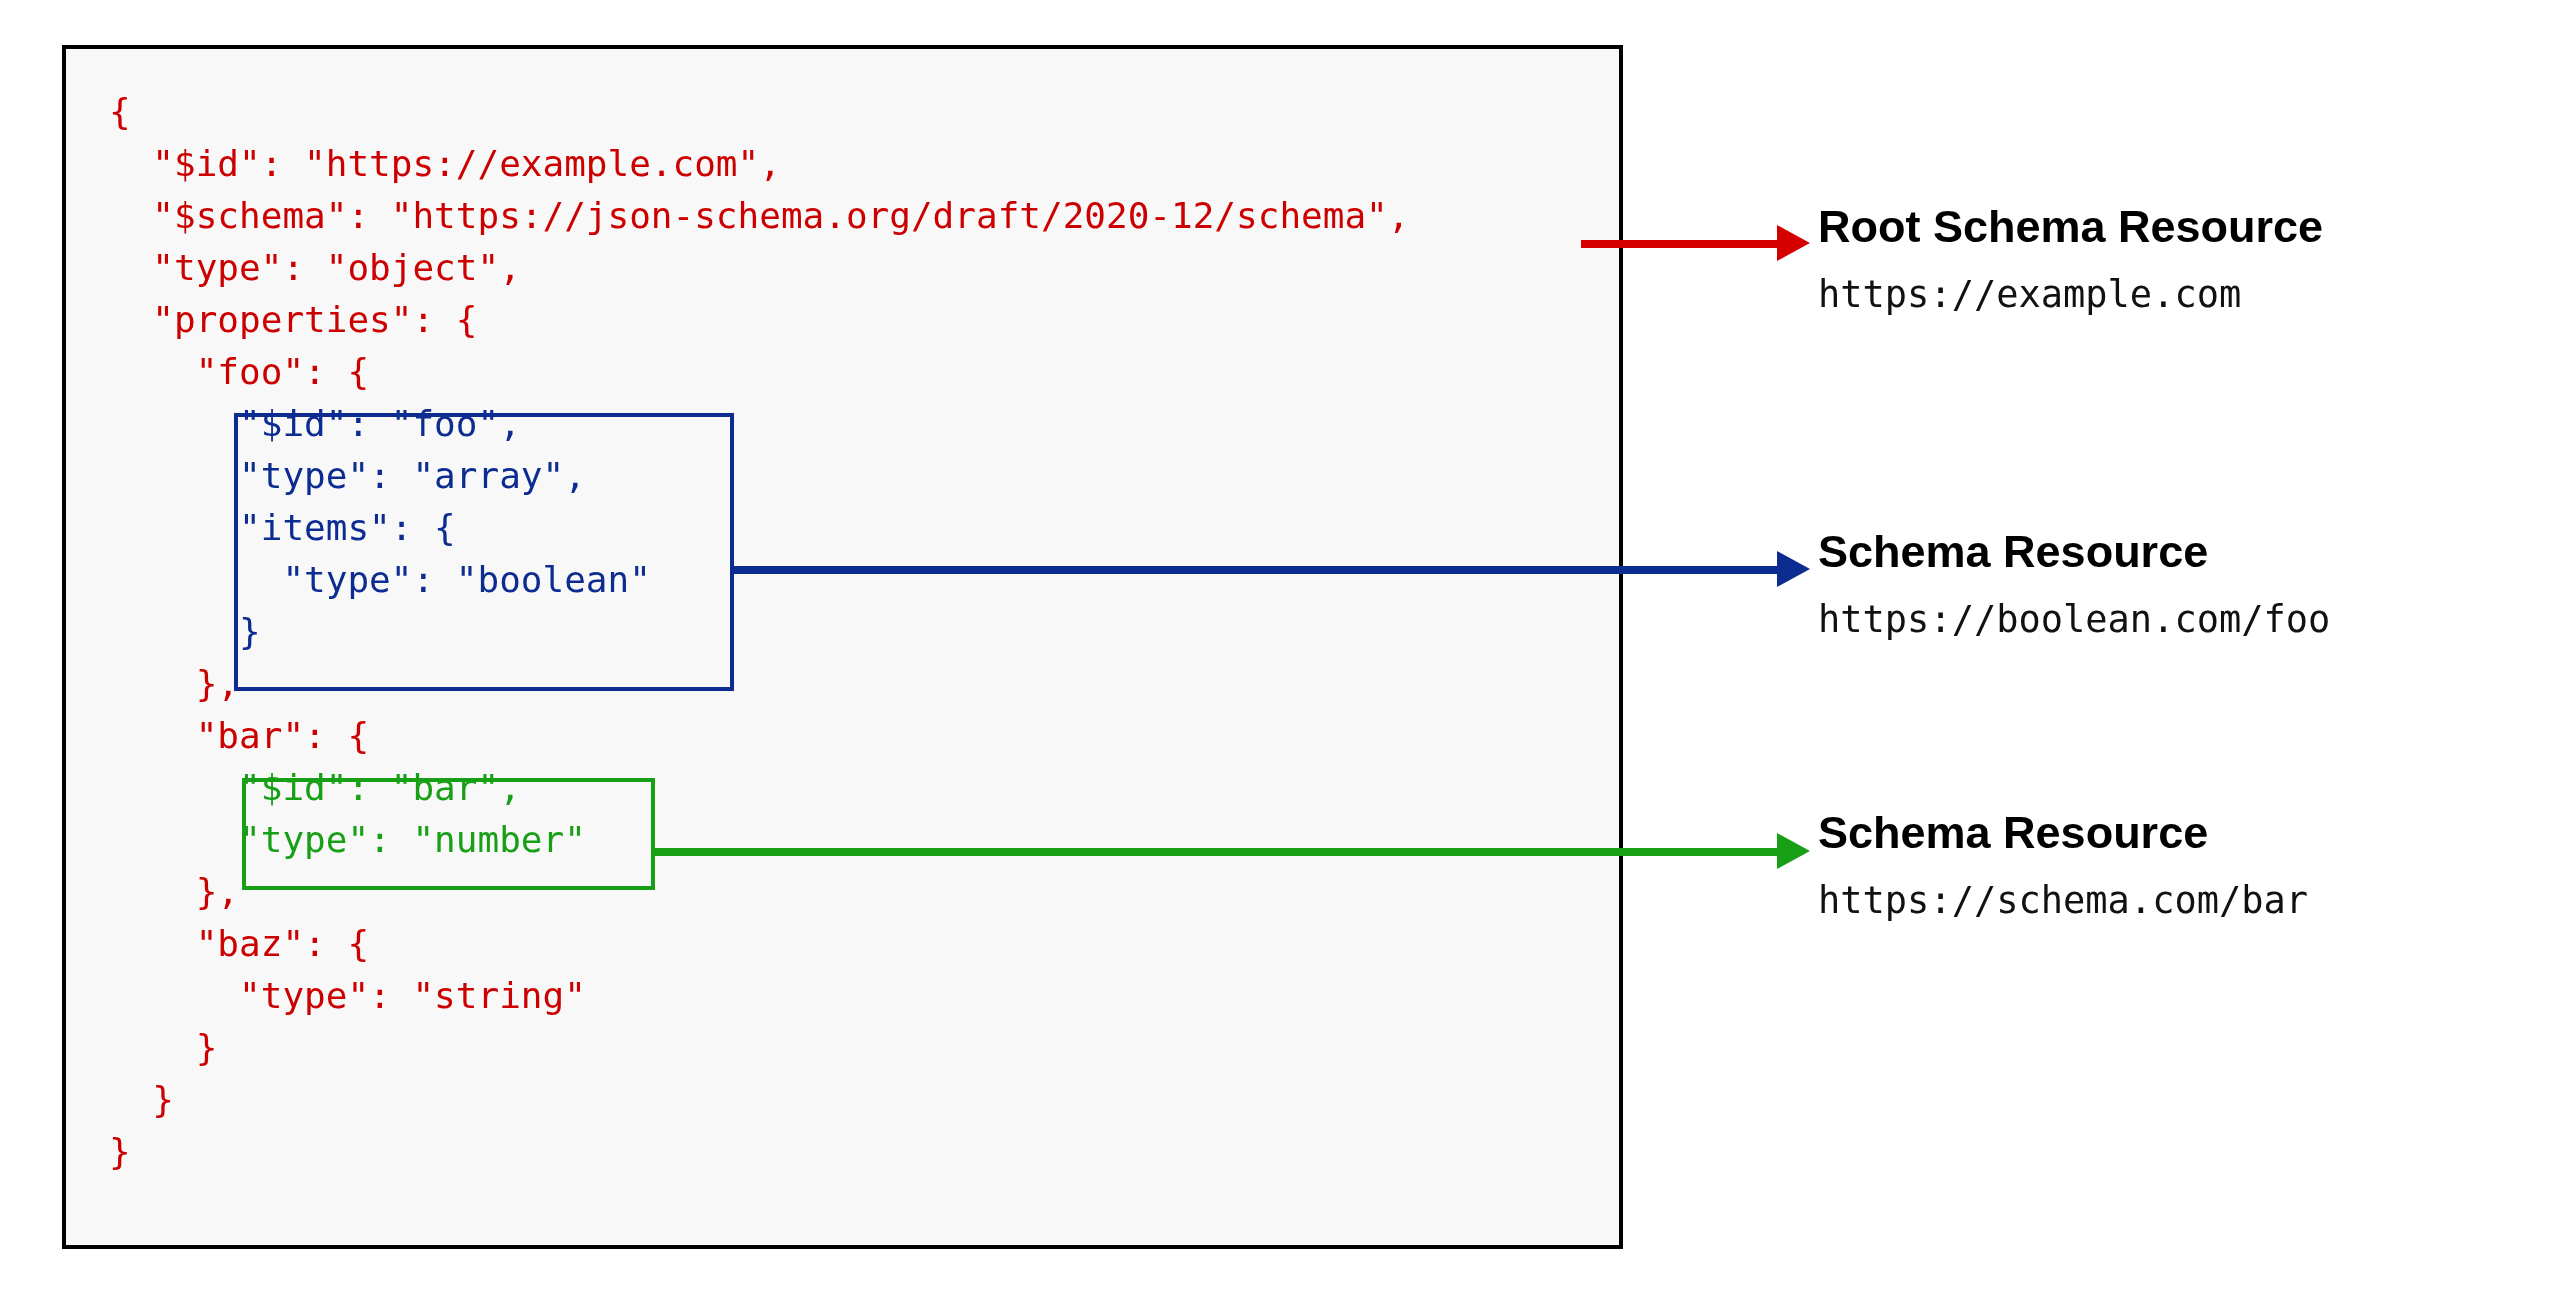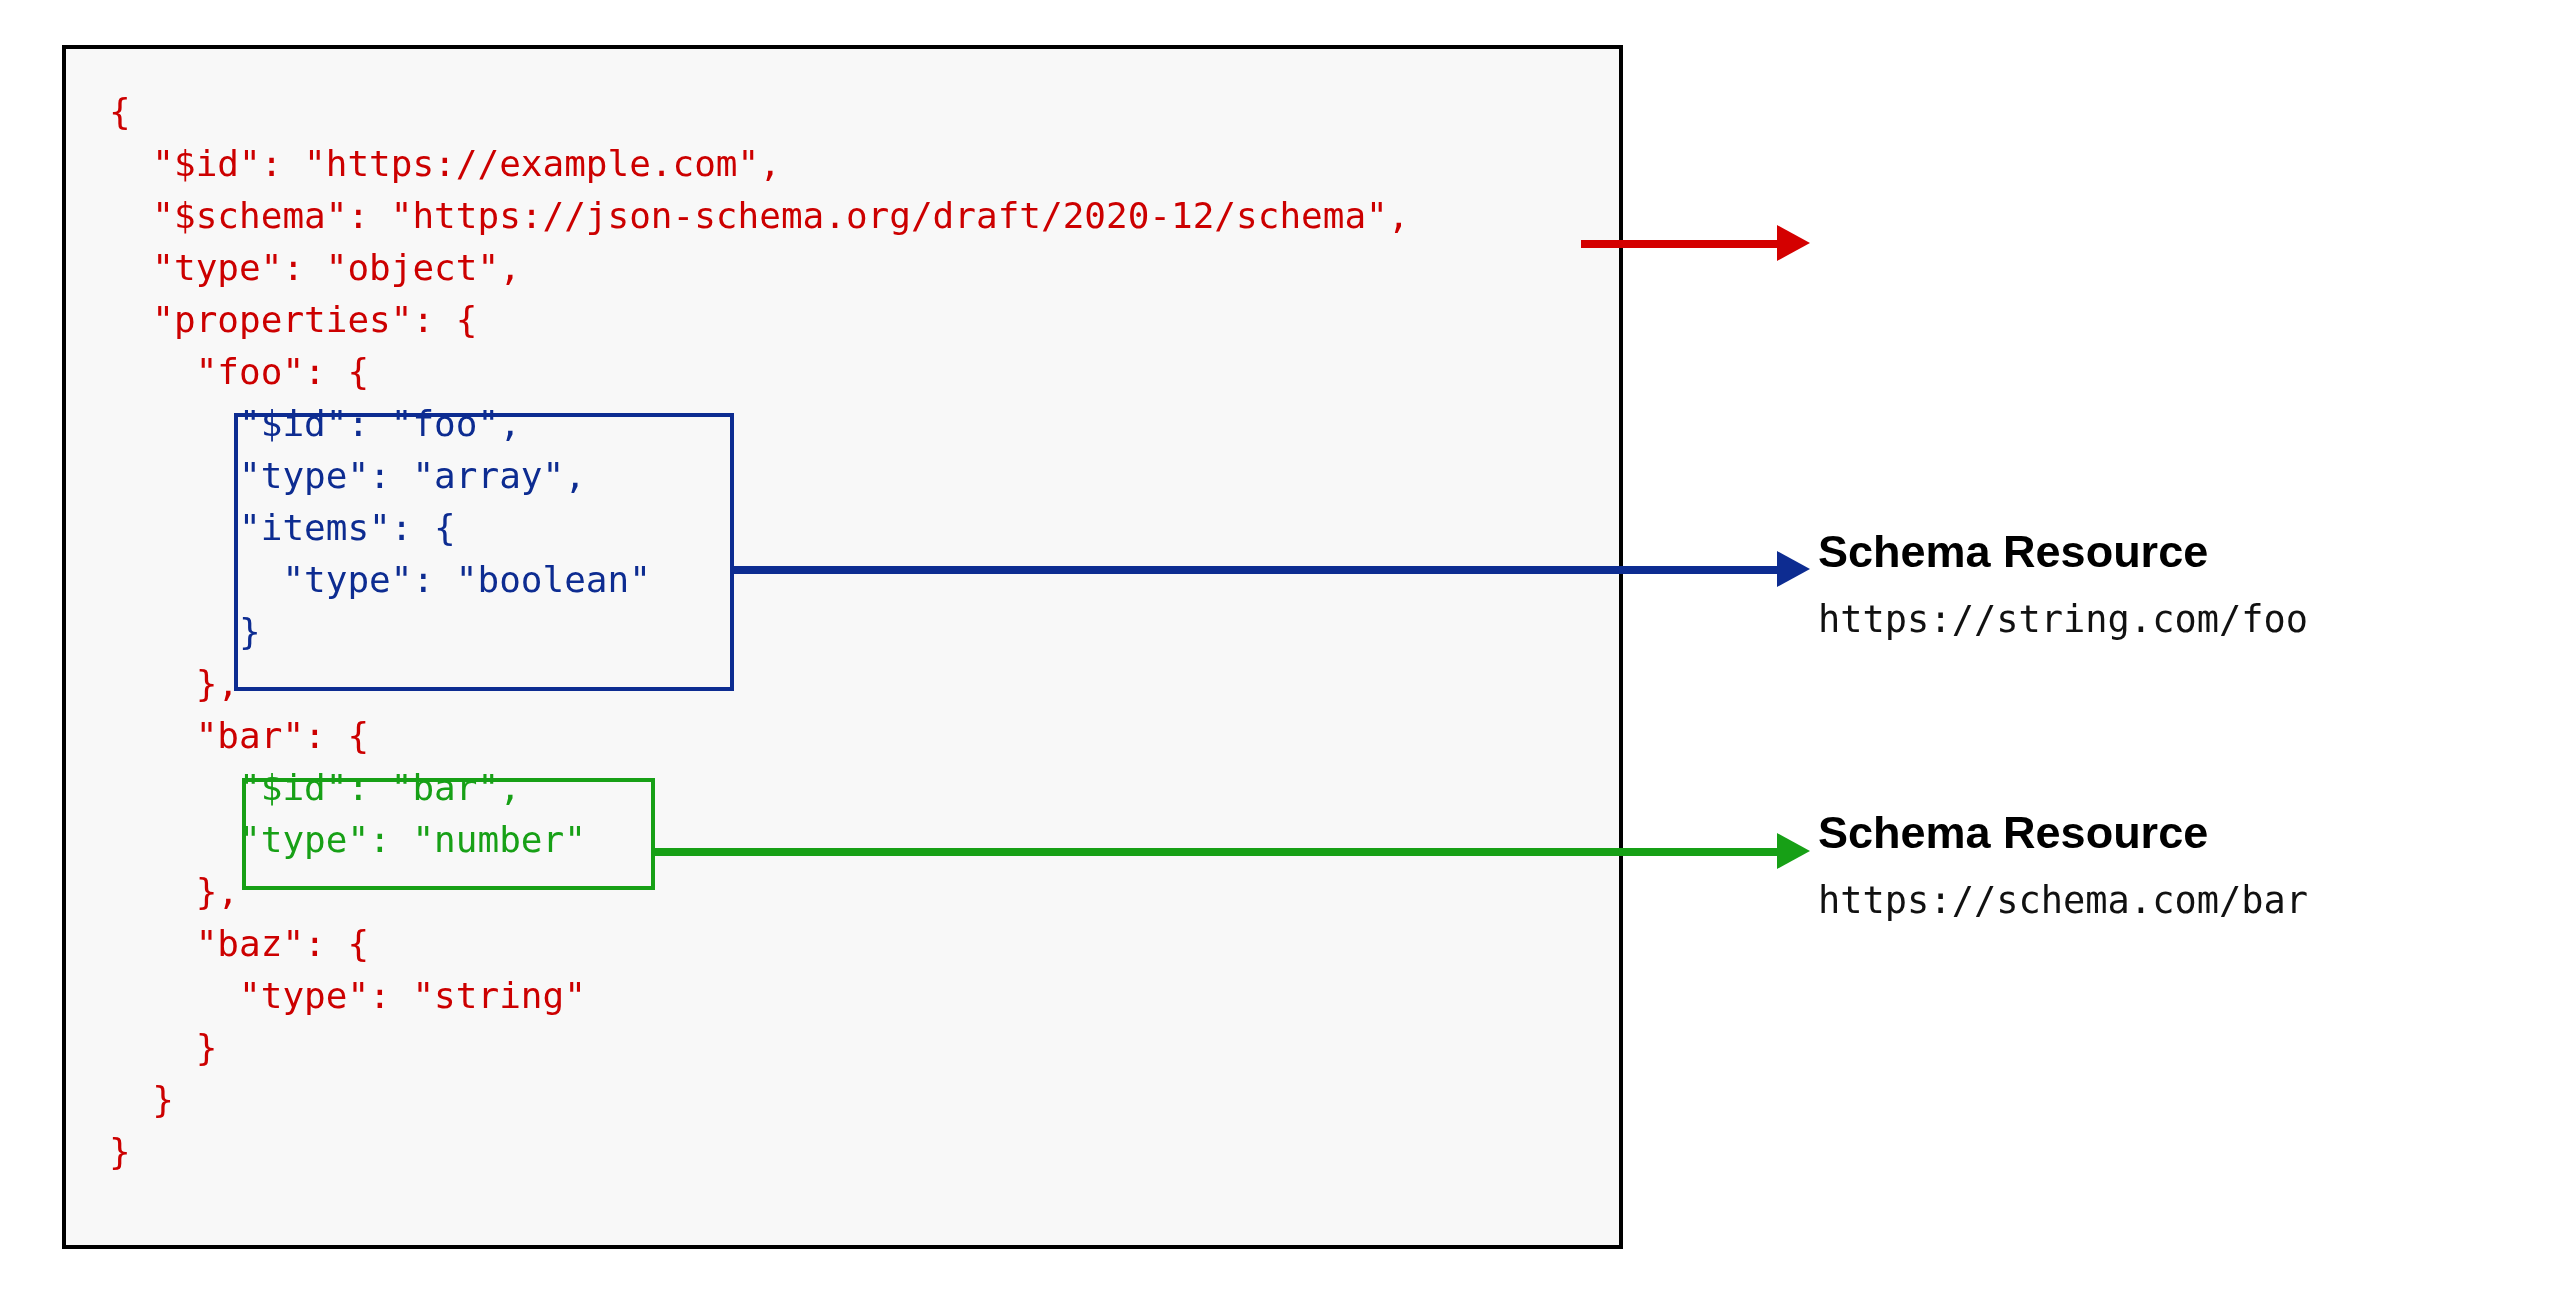--- a/index.html
+++ b/index.html
@@ -120,23 +120,27 @@
   </div>
   <div class="arrow arrow-blue">
     <div class="shaft"></div>
     <div class="head"></div>
   </div>
   <div class="arrow arrow-green">
     <div class="shaft"></div>
     <div class="head"></div>
   </div>
 
+  <div class="anno anno-1">
+    <div class="anno-title">Root Schema Resource</div>
+    <div class="anno-url">https://example.com</div>
+  </div>
   <div class="anno anno-2">
     <div class="anno-title">Schema Resource</div>
-    <div class="anno-url">https://string.com/foo</div>
+    <div class="anno-url">https://boolean.com/foo</div>
   </div>
   <div class="anno anno-3">
     <div class="anno-title">Schema Resource</div>
     <div class="anno-url">https://schema.com/bar</div>
   </div>
 
 </div>
 
 
 </body></html>

